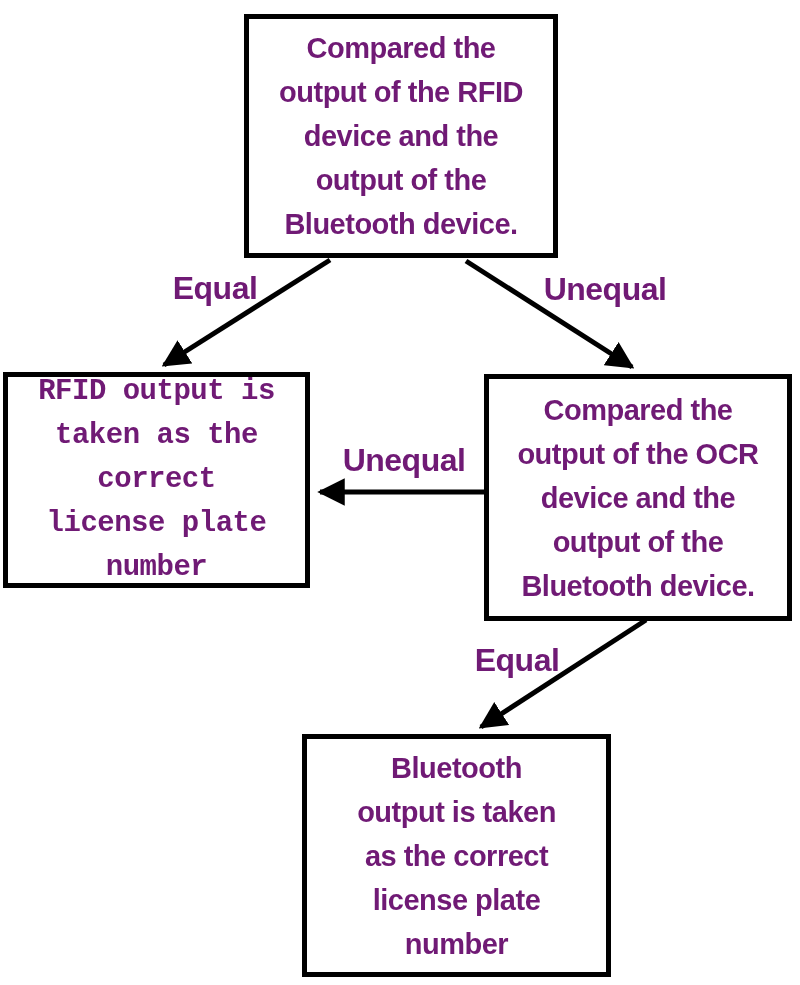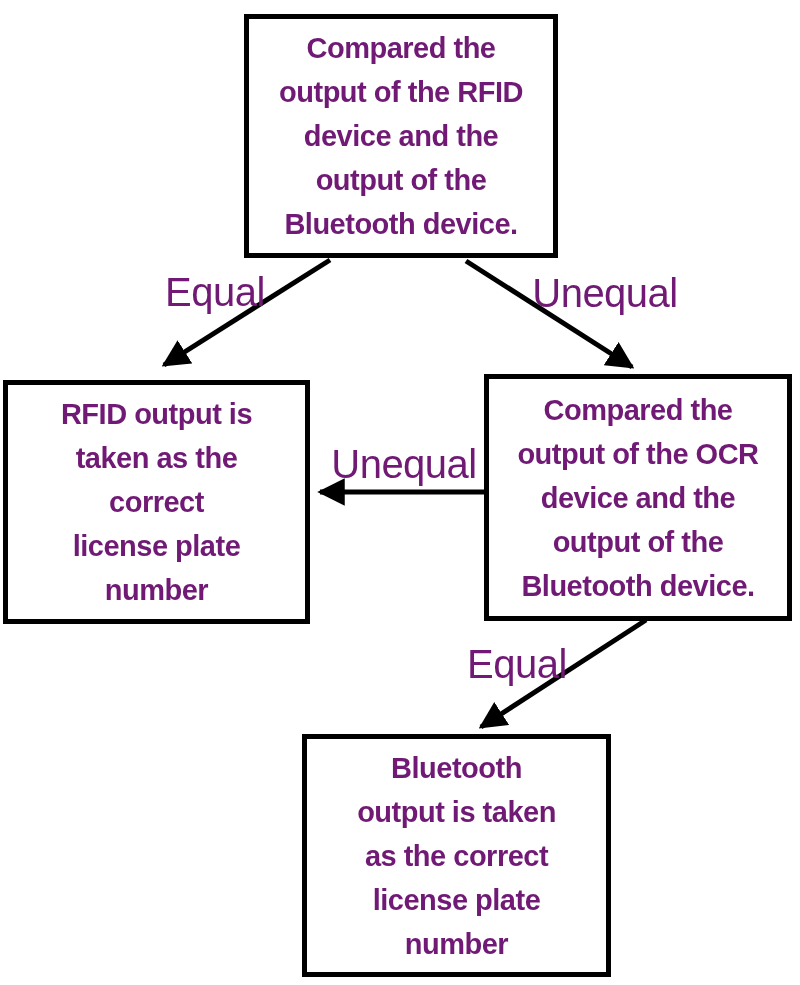--- a/index.html
+++ b/index.html
@@ -26,28 +26,28 @@
     align-items: center;
     justify-content: center;
     text-align: center;
     font-size: 29px;
     font-weight: bold;
     line-height: 44px;
     white-space: pre-line;
     letter-spacing: -0.5px;
   }
   #node-top    { left: 244px; top: 14px;  width: 314px; height: 244px; }
-  #node-left   { left: 3px;   top: 380px; width: 307px; height: 244px; }
+  #node-left   { left: 3px;   top: 372px; width: 307px; height: 216px; font-family: Liberation Mono, monospace; }
   #node-right  { left: 484px; top: 374px; width: 308px; height: 247px; }
   #node-bottom { left: 302px; top: 734px; width: 309px; height: 243px; }
 
   .edge-label {
     position: absolute;
-    font-size: 40px;
-    font-weight: normal;
+    font-size: 32px;
+    font-weight: bold;
     letter-spacing: -0.5px;
     transform: translateX(-50%);
     white-space: nowrap;
   }
   #label-equal-top-left   { left: 215px; top: 270px; }
   #label-unequal-top-right{ left: 605px; top: 271px; }
   #label-unequal-middle   { left: 404px; top: 442px; }
   #label-equal-bottom     { left: 517px; top: 642px; }
 
   svg.edges {

